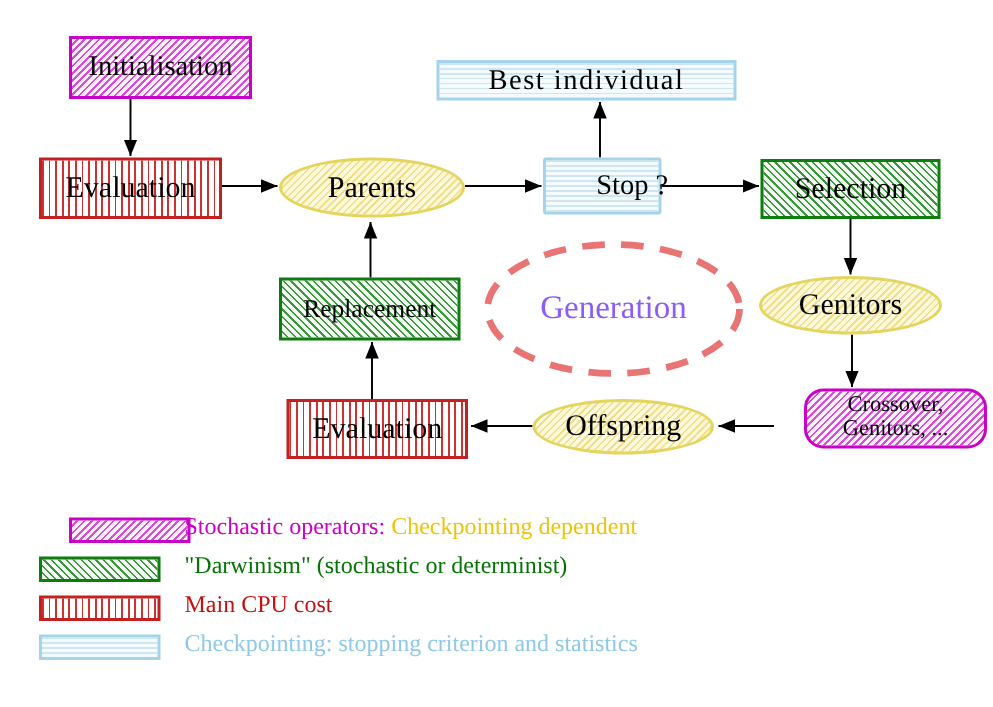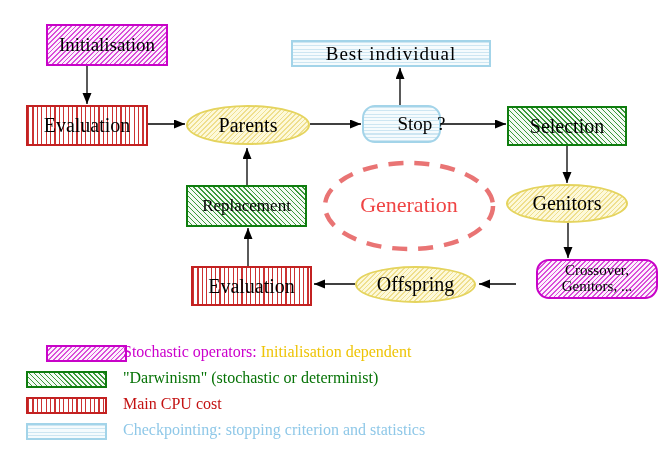--- a/index.html
+++ b/index.html
@@ -33,25 +33,25 @@
   
   .cyan-stripes {
     border:2px solid #a3d4e9;
     background:repeating-linear-gradient(180deg,#cde6f2 0px,#cde6f2 1.1px,#f5fbfd 1.1px,#f5fbfd 3.3px);
   }
   
   .yellow-ellipse {
     border:2px solid #e5d45e; border-radius:50%;
     background:repeating-linear-gradient(135deg,#fdf9da 0px,#fdf9da 2.2px,#efdf8e 2.2px,#efdf8e 3.4px);
   }
-  .rounded { border-radius:13px;padding-left:40px; }
+  .rounded { border-radius:2px;padding-left:40px; }
 
   .gen-label {
     position:absolute; left:325px; top:192px; width:168px; text-align:center;
-    font-size:22px; color:#ef4444;
+    font-size:22px; color:#8b5cf6;
   }
 
   .legend-row { position:absolute; left:26px; display:flex; align-items:center; }
   .swatch { position:absolute; left:0; top:0; width:81px; height:17px; box-sizing:border-box; }
   .legend-text { position:absolute; left:97px; top:-2px; font-size:16px; white-space:nowrap; }
   .c-magenta { color:#cc00cc;margin-top:40px; }
   .c-gold    { color:#eec407; }
   .c-green   { color:#067306; }
   .c-red     { color:#c31212; }
   .c-blue    { color:#8fc8e8; }
@@ -128,21 +128,21 @@
 
   <div class="node red-stripes" style="left:191px;top:266px;width:121px;height:40px;font-size:20px;">
     <span>Evaluation</span>
   </div>
 
   <div class="legend-row" style="top:345px;">
     <span class="swatch magenta-hatch"></span>
     <span class="legend-text">
       <span class="c-magenta">Stochastic operators:</span>
       <span> </span>
-      <span class="c-gold">Initialisation dependent</span>
+      <span class="c-gold">Checkpointing dependent</span>
     </span>
   </div>
 
   <div class="legend-row" style="top:371px;">
     <span class="swatch green-hatch"></span>
     <span class="legend-text c-green">"Darwinism" (stochastic or determinist)</span>
   </div>
 
   <div class="legend-row" style="top:397px;">
     <span class="swatch red-stripes"></span>

